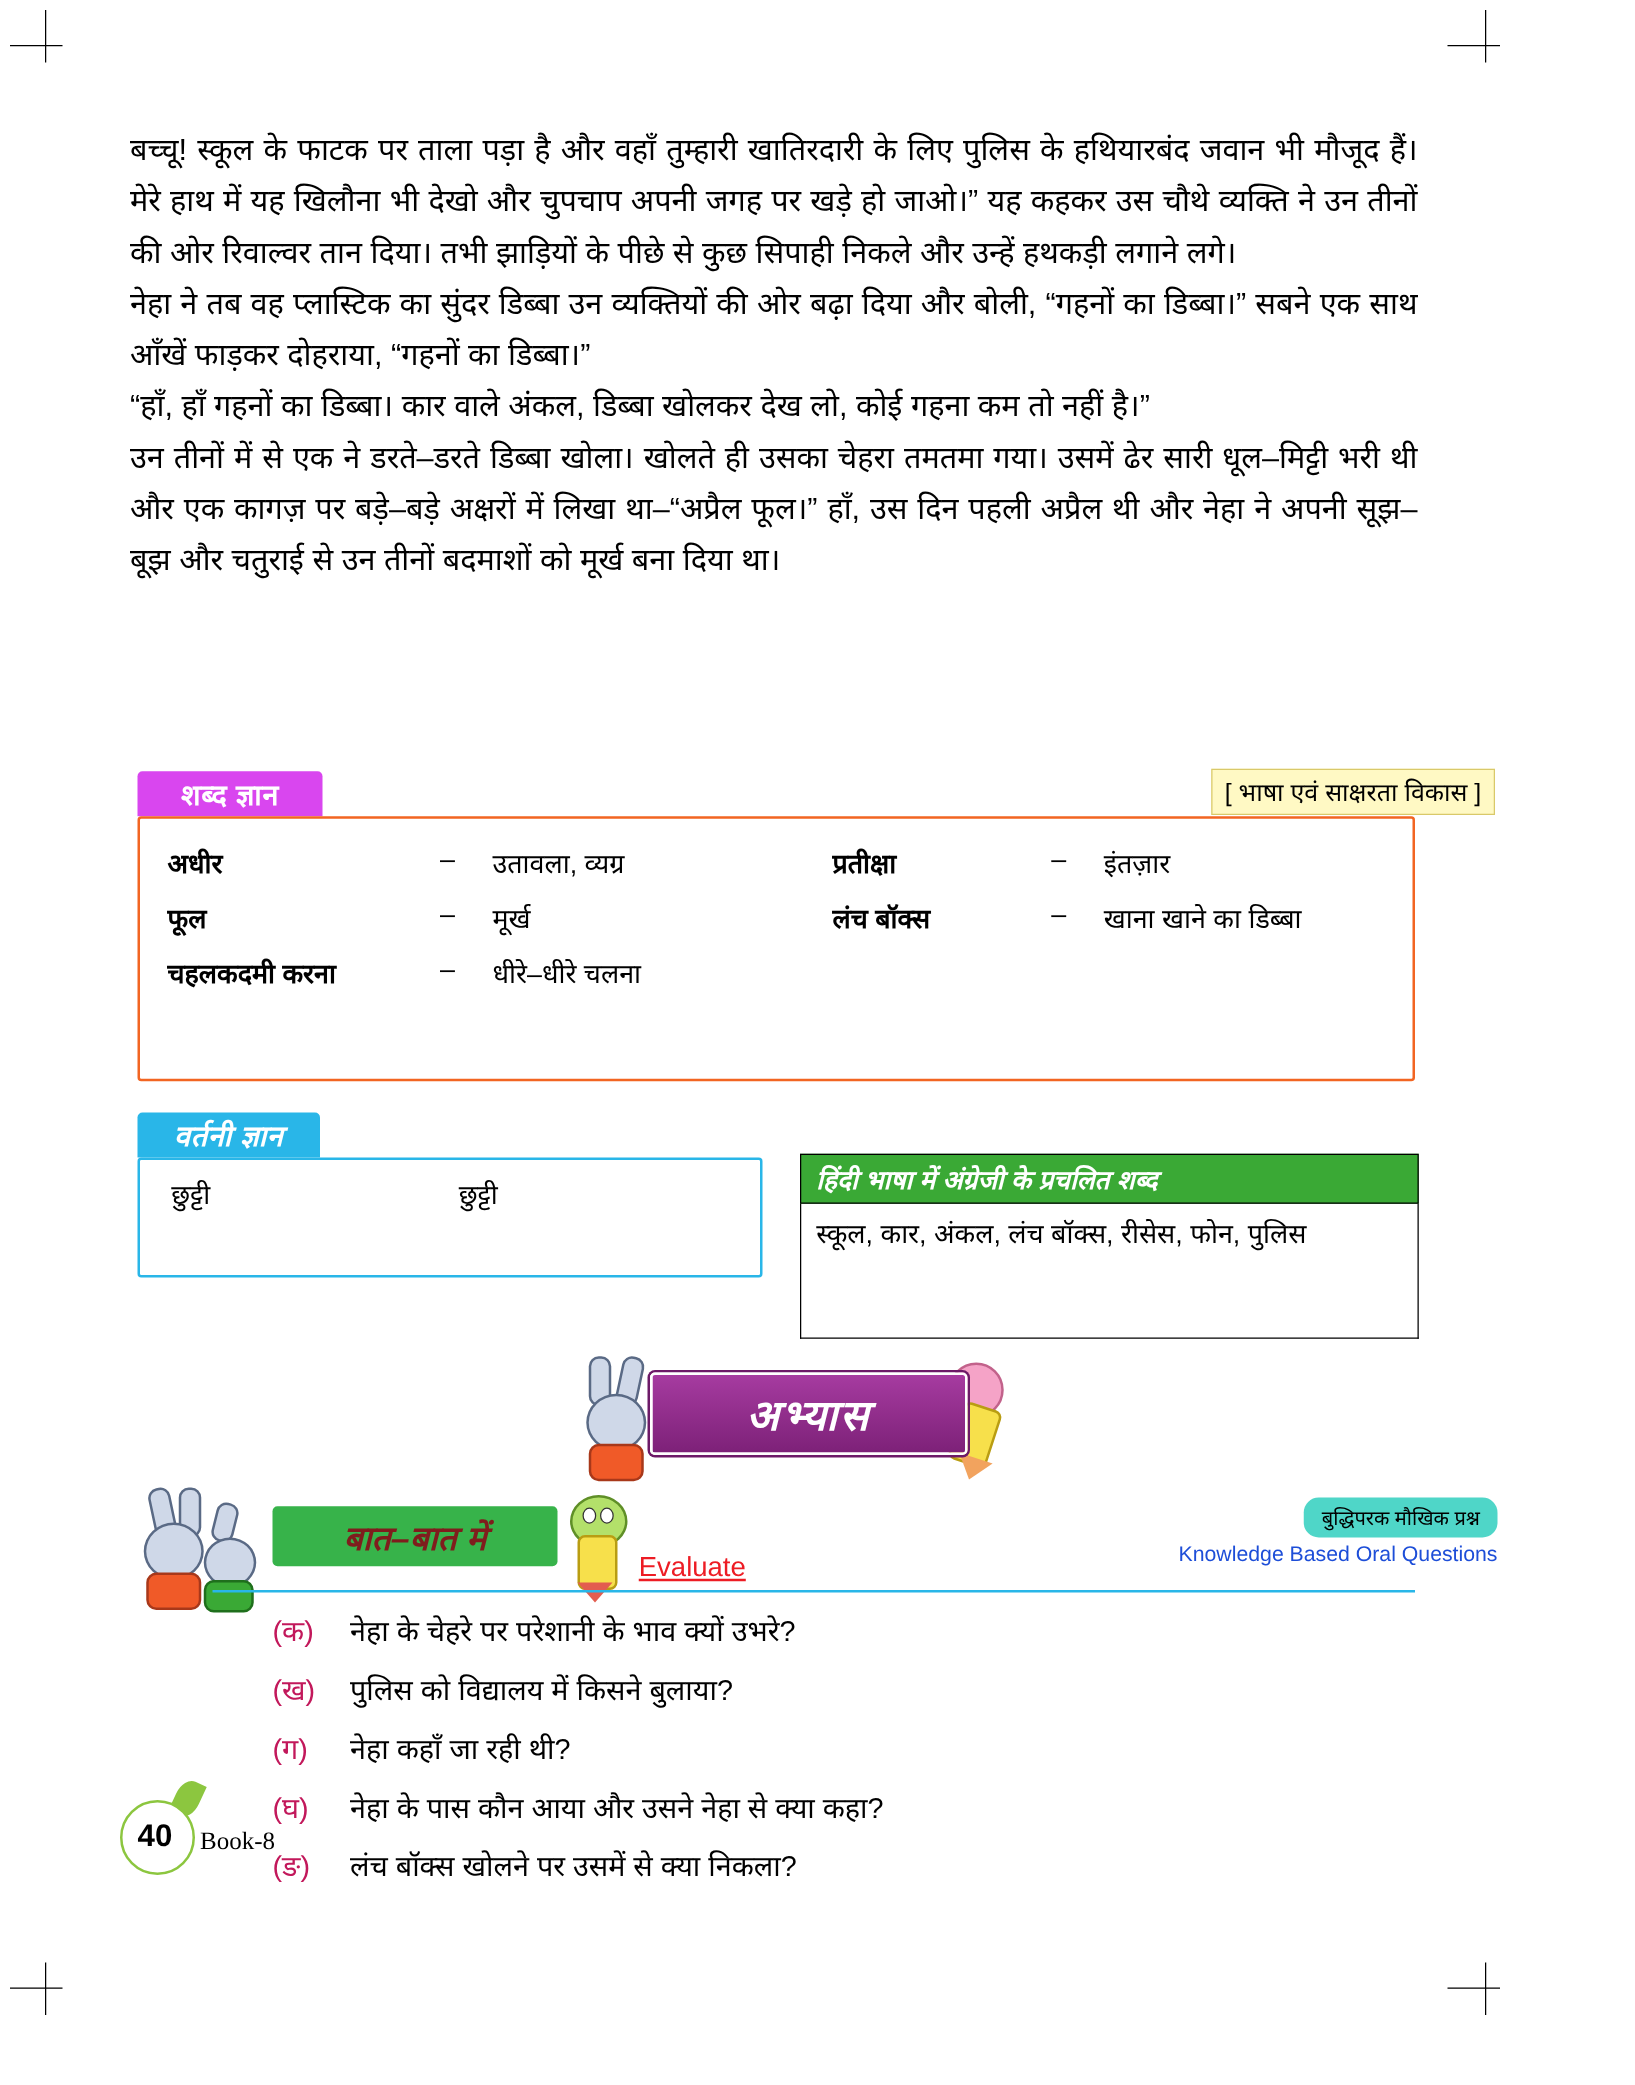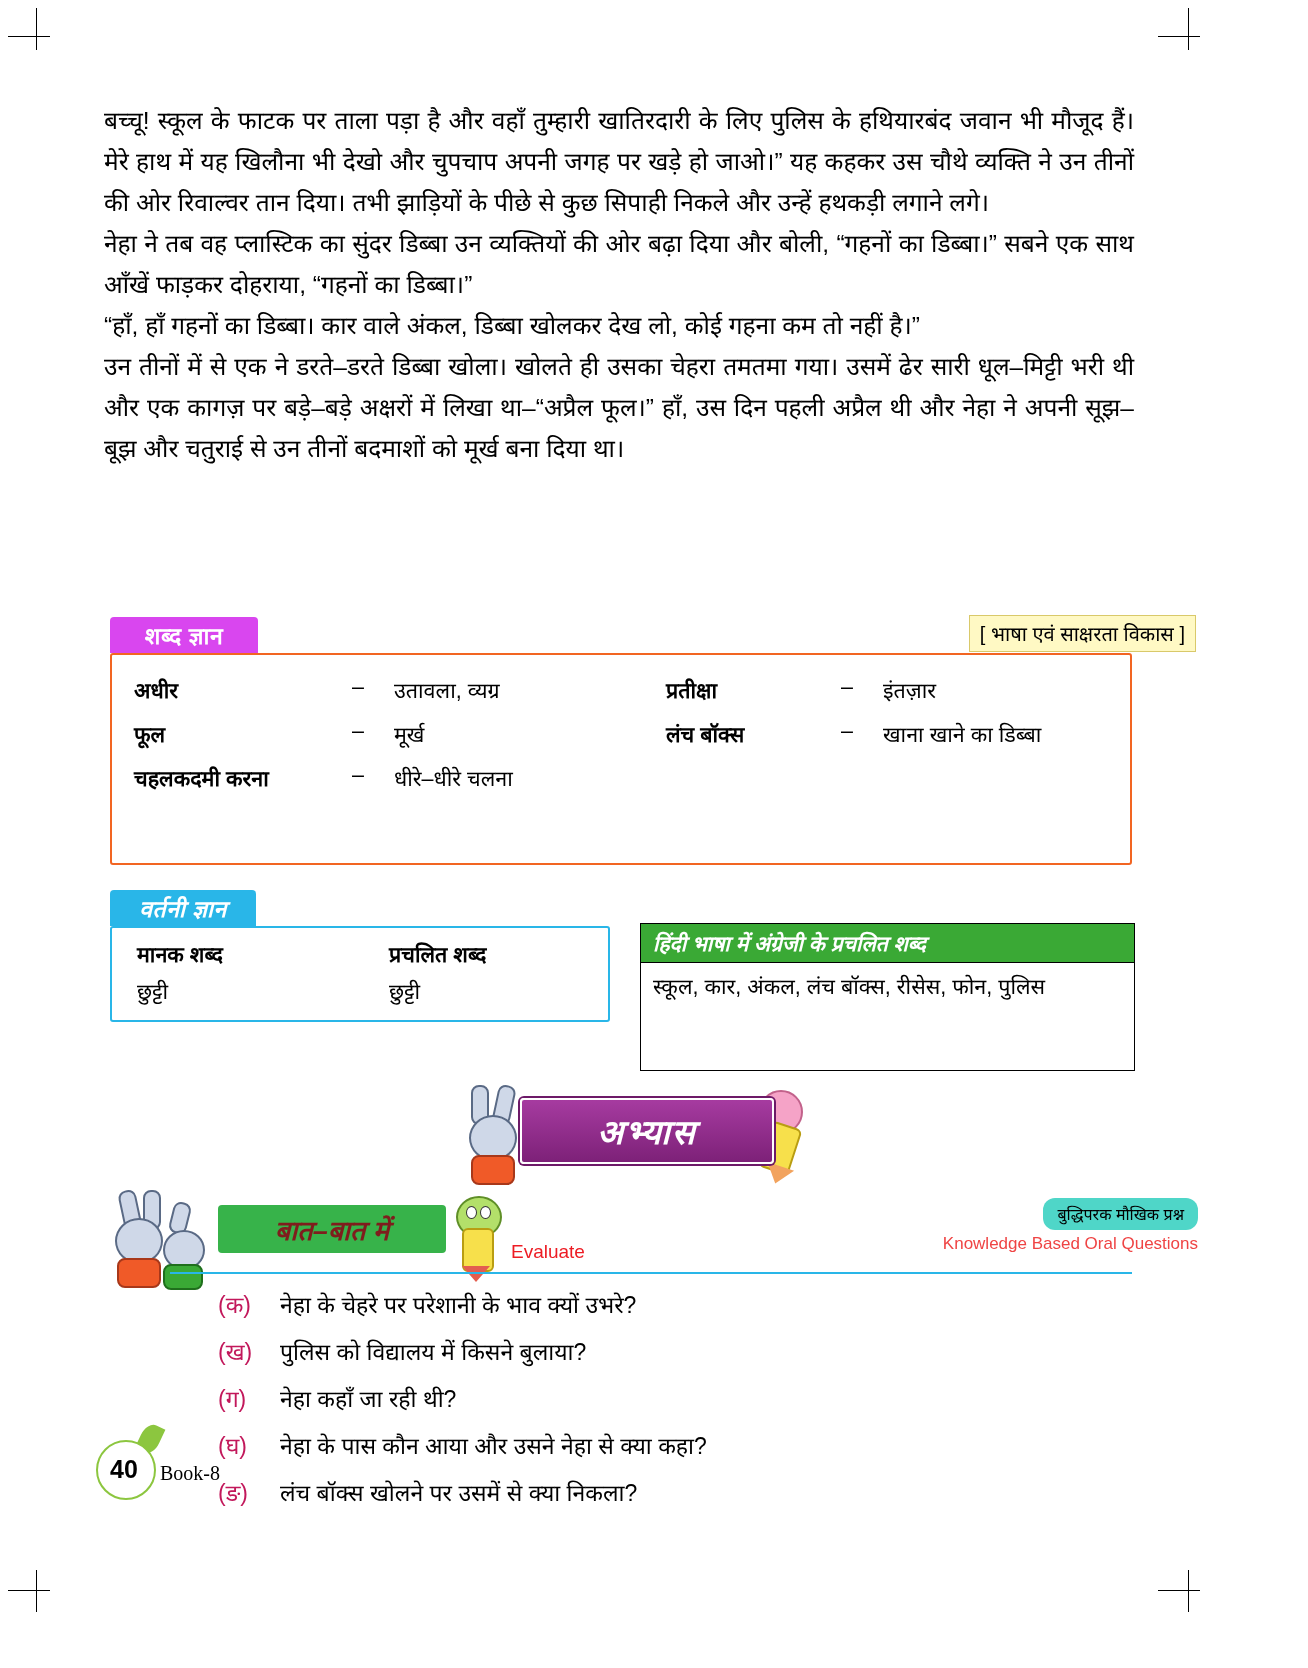--- a/index.html
+++ b/index.html
@@ -222,39 +222,40 @@
     font-weight: bold;
     font-style: italic;
     font-size: 27px;
   }
   #evaluate-text {
     position: absolute;
     left: 511px;
     top: 1241px;
     color: #ed1c24;
     font-family: "Liberation Sans", "DejaVu Sans", sans-serif;
-    font-size: 19px;
+    font-size: 22px;
+    text-decoration: underline;
   }
   #kb-badge {
     position: absolute;
     right: 110px;
     top: 1198px;
     background: #4fd6c8;
     border-radius: 12px;
     padding: 5px 14px;
     font-family: "Liberation Sans", "DejaVu Sans", sans-serif;
     font-size: 16px;
     color: #000;
     white-space: nowrap;
   }
   #kb-eng {
     position: absolute;
     right: 110px;
     top: 1234px;
-    color: #ef4444;
+    color: #1d4ed8;
     font-family: "Liberation Sans", "DejaVu Sans", sans-serif;
     font-size: 17px;
     white-space: nowrap;
   }
   #divider {
     position: absolute;
     left: 170px;
     top: 1272px;
     width: 962px;
     height: 2px;
@@ -414,24 +415,20 @@
       <td class="dash2"></td>
       <td class="w4"></td>
     </tr>
   </tbody>
     </table>
 
   <div class="tab-label" id="vartani-tab">वर्तनी ज्ञान</div>
   <div id="vartani-box"></div>
   <table class="vartani-table">
     <tbody>
-        <tr>
-      <th>मानक शब्द</th>
-      <th>प्रचलित शब्द</th>
-    </tr>
     <tr>
       <td>छुट्टी</td>
       <td>छुट्टी</td>
     </tr>
   </tbody>
     </table>
 
   <div id="eng-head">हिंदी भाषा में अंग्रेजी के प्रचलित शब्द</div>
   <div id="eng-box">स्कूल, कार, अंकल, लंच बॉक्स, रीसेस, फोन, पुलिस</div>
 

